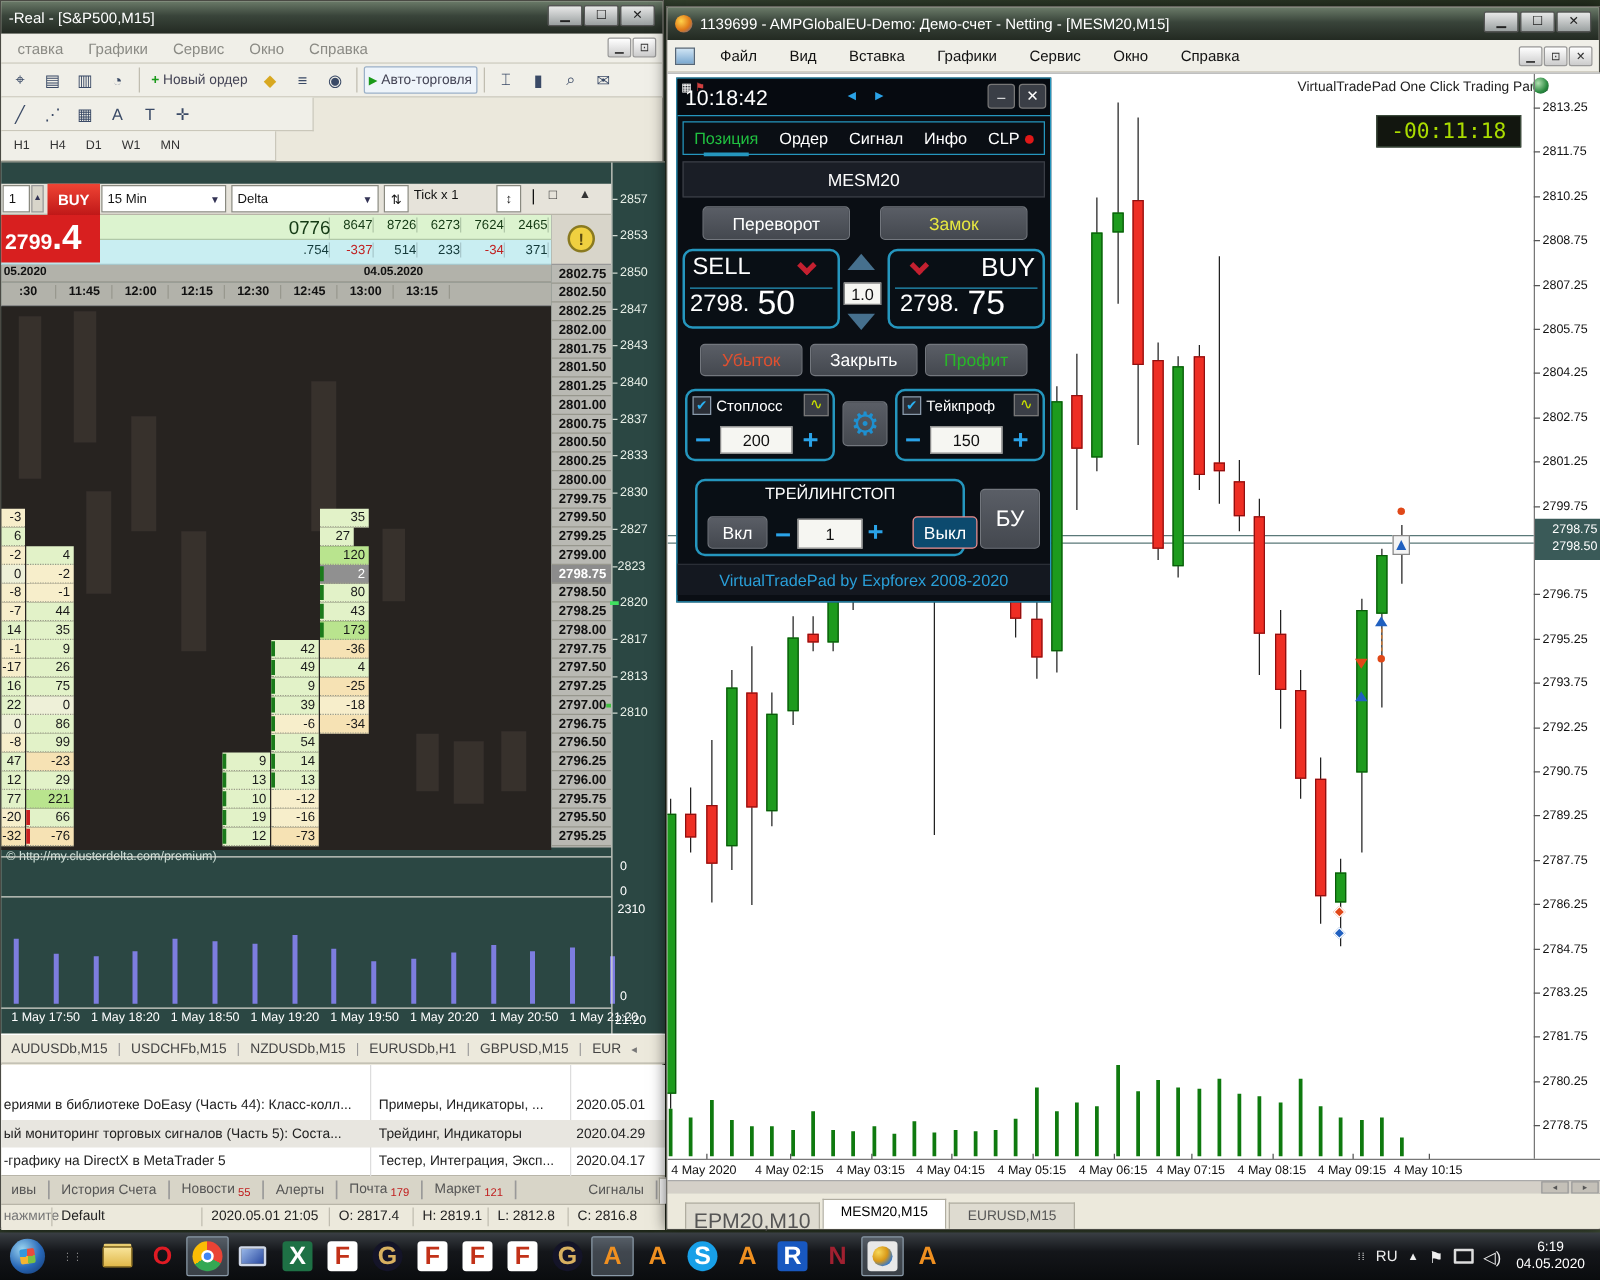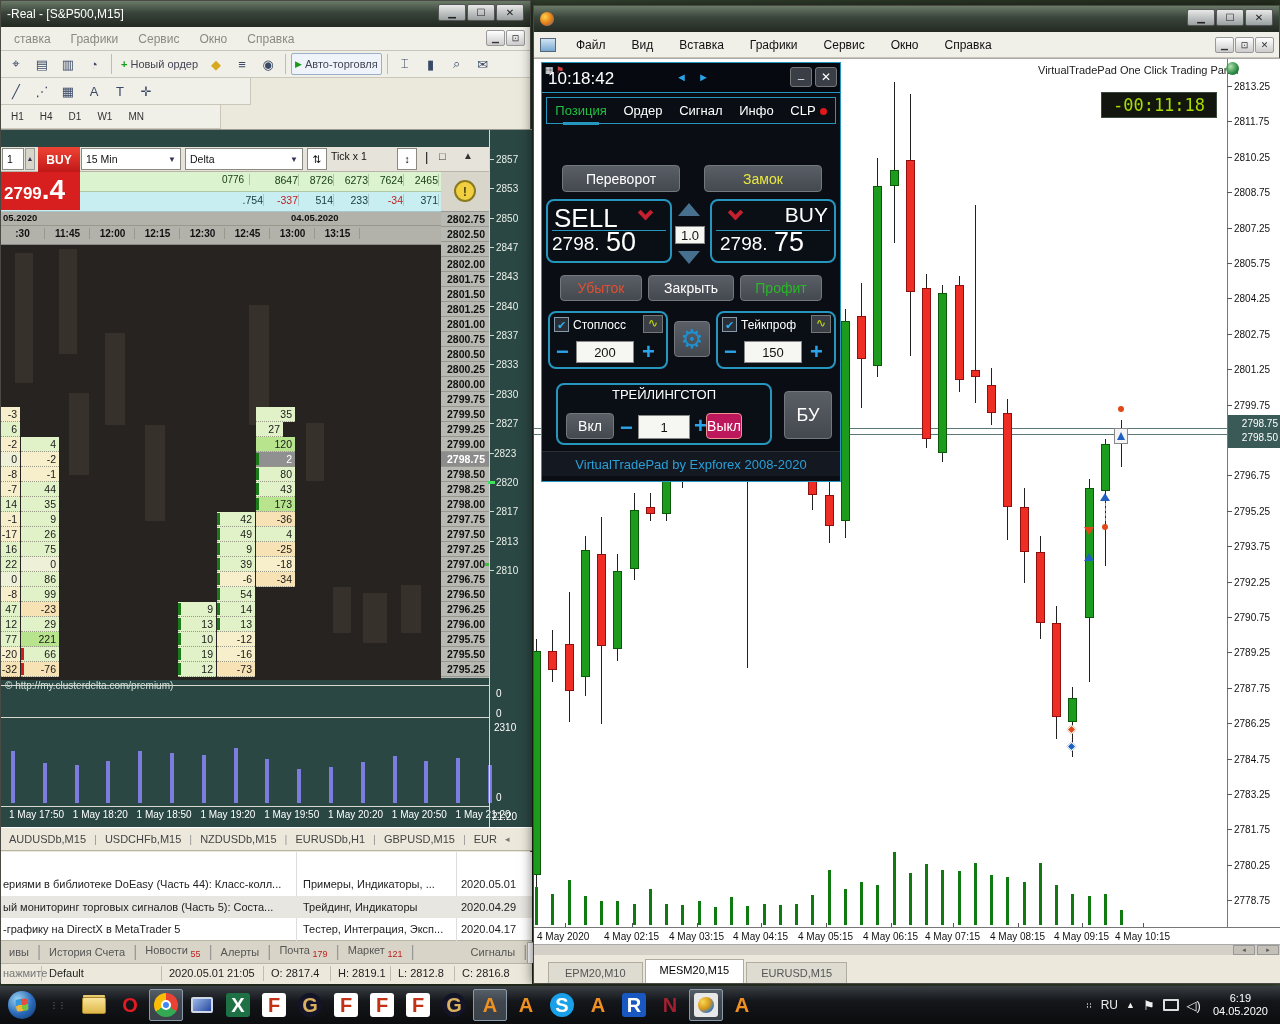--- a/index.html
+++ b/index.html
@@ -139,21 +139,21 @@
           <span style="font-size:8px;color:#335;">▼</span>
         </div>
       <div class="abs combo" style="left:306px;top:18px;width:20px;justify-content:center;">⇅</div>
       <div class="abs" style="left:330px;top:20px;font-size:10.5px;color:#111;"><span>Tick x 1</span></div>
       <div class="abs combo" style="left:396px;top:18px;width:20px;justify-content:center;">↕</div>
       <div class="abs" style="left:424px;top:19px;font-size:13px;color:#111;">|</div>
       <div class="abs" style="left:438px;top:20px;font-size:11px;color:#333;">□</div>
       <div class="abs" style="left:462px;top:20px;font-size:10px;color:#333;">▲</div>
 
       <div class="abs" id="rowGreen" style="left:0;top:42px;width:440px;height:20px;background:#dcf3cf;border-bottom:1px solid #b0c8a8;">
-          <div style="position: absolute; left: 216px; top: 2px; width: 33px; text-align: center; font-size: 10px; color: rgb(20, 58, 20); border-right: 1px solid rgb(176, 200, 168);">0776</div>
+          <div style="position: absolute; left: 230px; top: 2px; width: 33px; text-align: center; font-size: 15px; color: rgb(20, 58, 20); border-right: 1px solid rgb(176, 200, 168);">0776</div>
           <div style="position: absolute; left: 265px; top: 2px; width: 33px; text-align: right; font-size: 10.5px; color: rgb(20, 58, 20); border-right: 1px solid rgb(176, 200, 168);">8647</div>
           <div style="position: absolute; left: 300px; top: 2px; width: 33px; text-align: right; font-size: 10.5px; color: rgb(20, 58, 20); border-right: 1px solid rgb(176, 200, 168);">8726</div>
           <div style="position: absolute; left: 335px; top: 2px; width: 33px; text-align: right; font-size: 10.5px; color: rgb(20, 58, 20); border-right: 1px solid rgb(176, 200, 168);">6273</div>
           <div style="position: absolute; left: 370px; top: 2px; width: 33px; text-align: right; font-size: 10.5px; color: rgb(20, 58, 20); border-right: 1px solid rgb(176, 200, 168);">7624</div>
           <div style="position: absolute; left: 405px; top: 2px; width: 33px; text-align: right; font-size: 10.5px; color: rgb(20, 58, 20); border-right: 1px solid rgb(176, 200, 168);">2465</div>
         </div>
       <div class="abs" id="rowCyan" style="left:0;top:62px;width:440px;height:20px;background:#c9eef2;border-bottom:1px solid #a8c8cc;">
           <div style="position: absolute; left: 230px; top: 2px; width: 33px; text-align: right; font-size: 10.5px; color: rgb(20, 58, 58); border-right: 1px solid rgb(168, 200, 204);">.754</div>
           <div style="position: absolute; left: 265px; top: 2px; width: 33px; text-align: right; font-size: 10.5px; color: rgb(192, 32, 32); border-right: 1px solid rgb(168, 200, 204);">-337</div>
           <div style="position: absolute; left: 300px; top: 2px; width: 33px; text-align: right; font-size: 10.5px; color: rgb(20, 58, 58); border-right: 1px solid rgb(168, 200, 204);">514</div>
@@ -435,20 +435,21 @@
         <div class="statuscell" style="left: 397px; top: 3px;">L: 2812.8</div>
         <div style="position: absolute; left: 389px; top: 2px; width: 1px; height: 15px; background: rgb(192, 189, 176);"></div>
         <div class="statuscell" style="left: 461px; top: 3px;">C: 2816.8</div>
         <div style="position: absolute; left: 453px; top: 2px; width: 1px; height: 15px; background: rgb(192, 189, 176);"></div>
       </div>
   </div>
 
   <div class="win" id="rwin" style="left:533px;top:5px;width:747px;height:979px;">
     <div class="titlebar">
       <span style="width:14px;height:14px;border-radius:50%;background:radial-gradient(circle at 35% 35%,#ffd24a,#e07818 55%,#4868b0);margin-right:6px;"></span>
+      <span>1139699 - AMPGlobalEU-Demo: Демо-счет - Netting - [MESM20,M15]</span>
       <span class="winbtns" style="right:6px;">
         <span class="wbtn">▁</span>
         <span class="wbtn">☐</span>
         <span class="wbtn">✕</span>
       </span>
     </div>
     <div class="menubar" style="top:26px;height:26px;color:#111;" id="rmenu">
         <div style="width: 16px; height: 14px; background: linear-gradient(rgb(207, 228, 244), rgb(122, 168, 208)); border: 1px solid rgb(85, 102, 119); margin: 0px 6px 0px 2px;"></div>
         <div class="menuitem" style="padding: 2px 12px;">Файл</div>
         <div class="menuitem" style="padding: 2px 12px;">Вид</div>
@@ -679,29 +680,32 @@
           <span class="abs" style="left:248px;top:4px;width:22px;height:20px;background:#3a3e46;border:1px solid #777;border-radius:3px;color:#fff;text-align:center;font-size:11px;">_</span>
           <span class="abs" style="left:273px;top:4px;width:22px;height:20px;background:#3a3e46;border:1px solid #777;border-radius:3px;color:#fff;text-align:center;font-size:12px;line-height:18px;">✕</span>
         </div>
         <div class="abs" style="left:4px;top:34px;width:290px;height:27px;border:1px solid #2596be;display:flex;align-items:center;justify-content:space-around;font-size:13px;" id="vtpTabs">
             <div style="position: relative; color: rgb(32, 192, 64); padding: 2px 0px;"><div style="display: inline;">Позиция</div><div style="position: absolute; left: 8px; right: 8px; bottom: -5px; height: 3px; background: rgb(37, 150, 190);"></div></div>
             <div style="position: relative; color: rgb(255, 255, 255); padding: 2px 0px;"><div style="display: inline;">Ордер</div></div>
             <div style="position: relative; color: rgb(255, 255, 255); padding: 2px 0px;"><div style="display: inline;">Сигнал</div></div>
             <div style="position: relative; color: rgb(255, 255, 255); padding: 2px 0px;"><div style="display: inline;">Инфо</div></div>
             <div style="position: relative; color: rgb(255, 255, 255); padding: 2px 0px;"><div style="display: inline;">CLP</div><div style="display: inline-block; width: 7px; height: 7px; border-radius: 50%; background: rgb(224, 24, 24); margin-left: 4px;"></div></div>
           </div>
+        <div class="abs" style="left:4px;top:66px;width:290px;height:29px;background:#1a1e26;border:1px solid #3a3e46;display:flex;align-items:center;justify-content:center;font-size:14px;color:#fff;">
+            <span>MESM20</span>
+          </div>
         <div class="vtpbtn" style="left:20px;top:102px;width:118px;height:27px;">
             <span>Переворот</span>
           </div>
         <div class="vtpbtn" style="left:162px;top:102px;width:118px;height:27px;color:#e8e840;">
             <span style="color:#e8e840;">Замок</span>
           </div>
 
         <div class="cyanbox" style="left:4px;top:136px;width:126px;height:64px;">
-          <span class="abs" style="left:6px;top:2px;font-size:26px;color:#fff;">SELL</span>
+          <span class="abs" style="left:6px;top:2px;font-size:19px;color:#fff;">SELL</span>
           <span class="chev" style="position:absolute;left:92px;top:12px;"></span>
           <div class="abs" style="left:4px;top:29px;width:114px;height:1px;background:#2596be;"></div>
           <span class="abs" style="left:4px;top:32px;font-size:19px;color:#fff;">2798.</span>
           <span class="abs" style="left:58px;top:26px;font-size:27px;color:#fff;">50</span>
         </div>
         <div class="abs" style="left:136px;top:140px;">
             <div class="tri-up"></div>
           </div>
         <div class="vtpinput" style="left:133px;top:163px;width:30px;height:18px;line-height:17px;"><span>1.0</span></div>
         <div class="abs" style="left:136px;top:188px;">
@@ -746,40 +750,40 @@
         </div>
 
         <div class="cyanbox" style="left:14px;top:320px;width:216px;height:62px;">
           <div style="text-align:center;font-size:13px;color:#fff;margin-top:2px;">ТРЕЙЛИНГСТОП</div>
           <div class="vtpbtn" style="left:8px;top:28px;width:48px;height:26px;">
               <span>Вкл</span>
             </div>
           <span class="abs pm" style="left:62px;top:36px;">−</span>
           <span class="vtpinput" style="left:80px;top:30px;width:52px;height:24px;line-height:23px;"><span>1</span></span>
           <span class="abs pm" style="left:136px;top:34px;">+</span>
-          <div class="vtpbtn" style="left:148px;top:28px;width:36px;height:26px;background:#be185d;border-color:#f09090;">
+          <div class="vtpbtn" style="left:172px;top:28px;width:52px;height:26px;background:#0c4a6e;border-color:#f09090;">
               <span>Выкл</span>
             </div>
         </div>
         <div class="vtpbtn" style="left:242px;top:328px;width:48px;height:48px;font-size:18px;">
             <span>БУ</span>
           </div>
         <div class="abs" style="left:0;top:388px;width:298px;height:25px;background:#141820;border-top:1px solid #2a2e36;display:flex;align-items:center;justify-content:center;">
           <span style="color:#2a9fd8;font-size:13px;">VirtualTradePad by Expforex 2008-2020</span>
         </div>
       </div>
     </div>
 
     <div class="abs" style="left:0;top:938px;width:747px;height:11px;background:#d4d0c8;border-top:1px solid #aaa;">
       <span class="abs" style="right:26px;top:0;width:22px;height:10px;background:#c4c0b8;border:1px solid #999;font-size:7px;text-align:center;color:#555;">◂</span>
       <span class="abs" style="right:2px;top:0;width:22px;height:10px;background:#c4c0b8;border:1px solid #999;font-size:7px;text-align:center;color:#555;">▸</span>
     </div>
 
     <div class="abs" id="rctabs" style="left:0;top:949px;width:747px;height:28px;background:#ece9dc;display:flex;align-items:flex-end;padding-left:14px;">
-        <div style="font-size: 11px; padding: 4px 16px; margin-right: 2px; border-top: 1px solid rgb(176, 173, 160); border-right: 1px solid rgb(176, 173, 160); border-left: 1px solid rgb(176, 173, 160); border-image: initial; border-bottom: none; background: rgb(222, 219, 208); color: rgb(85, 85, 85); height: 21px;">EPM20,M10</div>
+        <div style="font-size: 17px; padding: 4px 6px; margin-right: 2px; border-top: 1px solid rgb(176, 173, 160); border-right: 1px solid rgb(176, 173, 160); border-left: 1px solid rgb(176, 173, 160); border-image: initial; border-bottom: none; background: rgb(222, 219, 208); color: rgb(85, 85, 85); height: 21px;">EPM20,M10</div>
         <div style="font-size: 11px; padding: 4px 14px; margin-right: 2px; border-top: 1px solid rgb(176, 173, 160); border-right: 1px solid rgb(176, 173, 160); border-left: 1px solid rgb(176, 173, 160); border-image: initial; border-bottom: none; background: rgb(255, 255, 255); color: rgb(0, 0, 0); height: 24px;">MESM20,M15</div>
         <div style="font-size: 11px; padding: 4px 14px; margin-right: 2px; border-top: 1px solid rgb(176, 173, 160); border-right: 1px solid rgb(176, 173, 160); border-left: 1px solid rgb(176, 173, 160); border-image: initial; border-bottom: none; background: rgb(222, 219, 208); color: rgb(85, 85, 85); height: 21px;">EURUSD,M15</div>
       </div>
   </div>
 
   <div class="abs" id="taskbar" style="left:0;top:986px;width:1280px;height:38px;background:linear-gradient(#3a3f44,#14161a 40%,#0a0c0e);display:flex;align-items:center;padding:0 4px;">
     <div id="taskIcons" style="display:flex;align-items:center;">
         <div class="taskicon">
           <div style="width: 28px; height: 28px; border-radius: 50%; background: radial-gradient(circle at 35% 30%, rgb(154, 212, 240), rgb(40, 104, 184) 55%, rgb(18, 52, 104)); display: flex; align-items: center; justify-content: center;">
             <div style="width: 12px; height: 12px; background: conic-gradient(rgb(232, 76, 61) 0deg, rgb(232, 76, 61) 25%, rgb(122, 192, 67) 0deg, rgb(122, 192, 67) 50%, rgb(245, 180, 49) 0deg, rgb(245, 180, 49) 75%, rgb(52, 152, 219) 0deg); transform: rotate(-8deg); border-radius: 2px;"></div>

